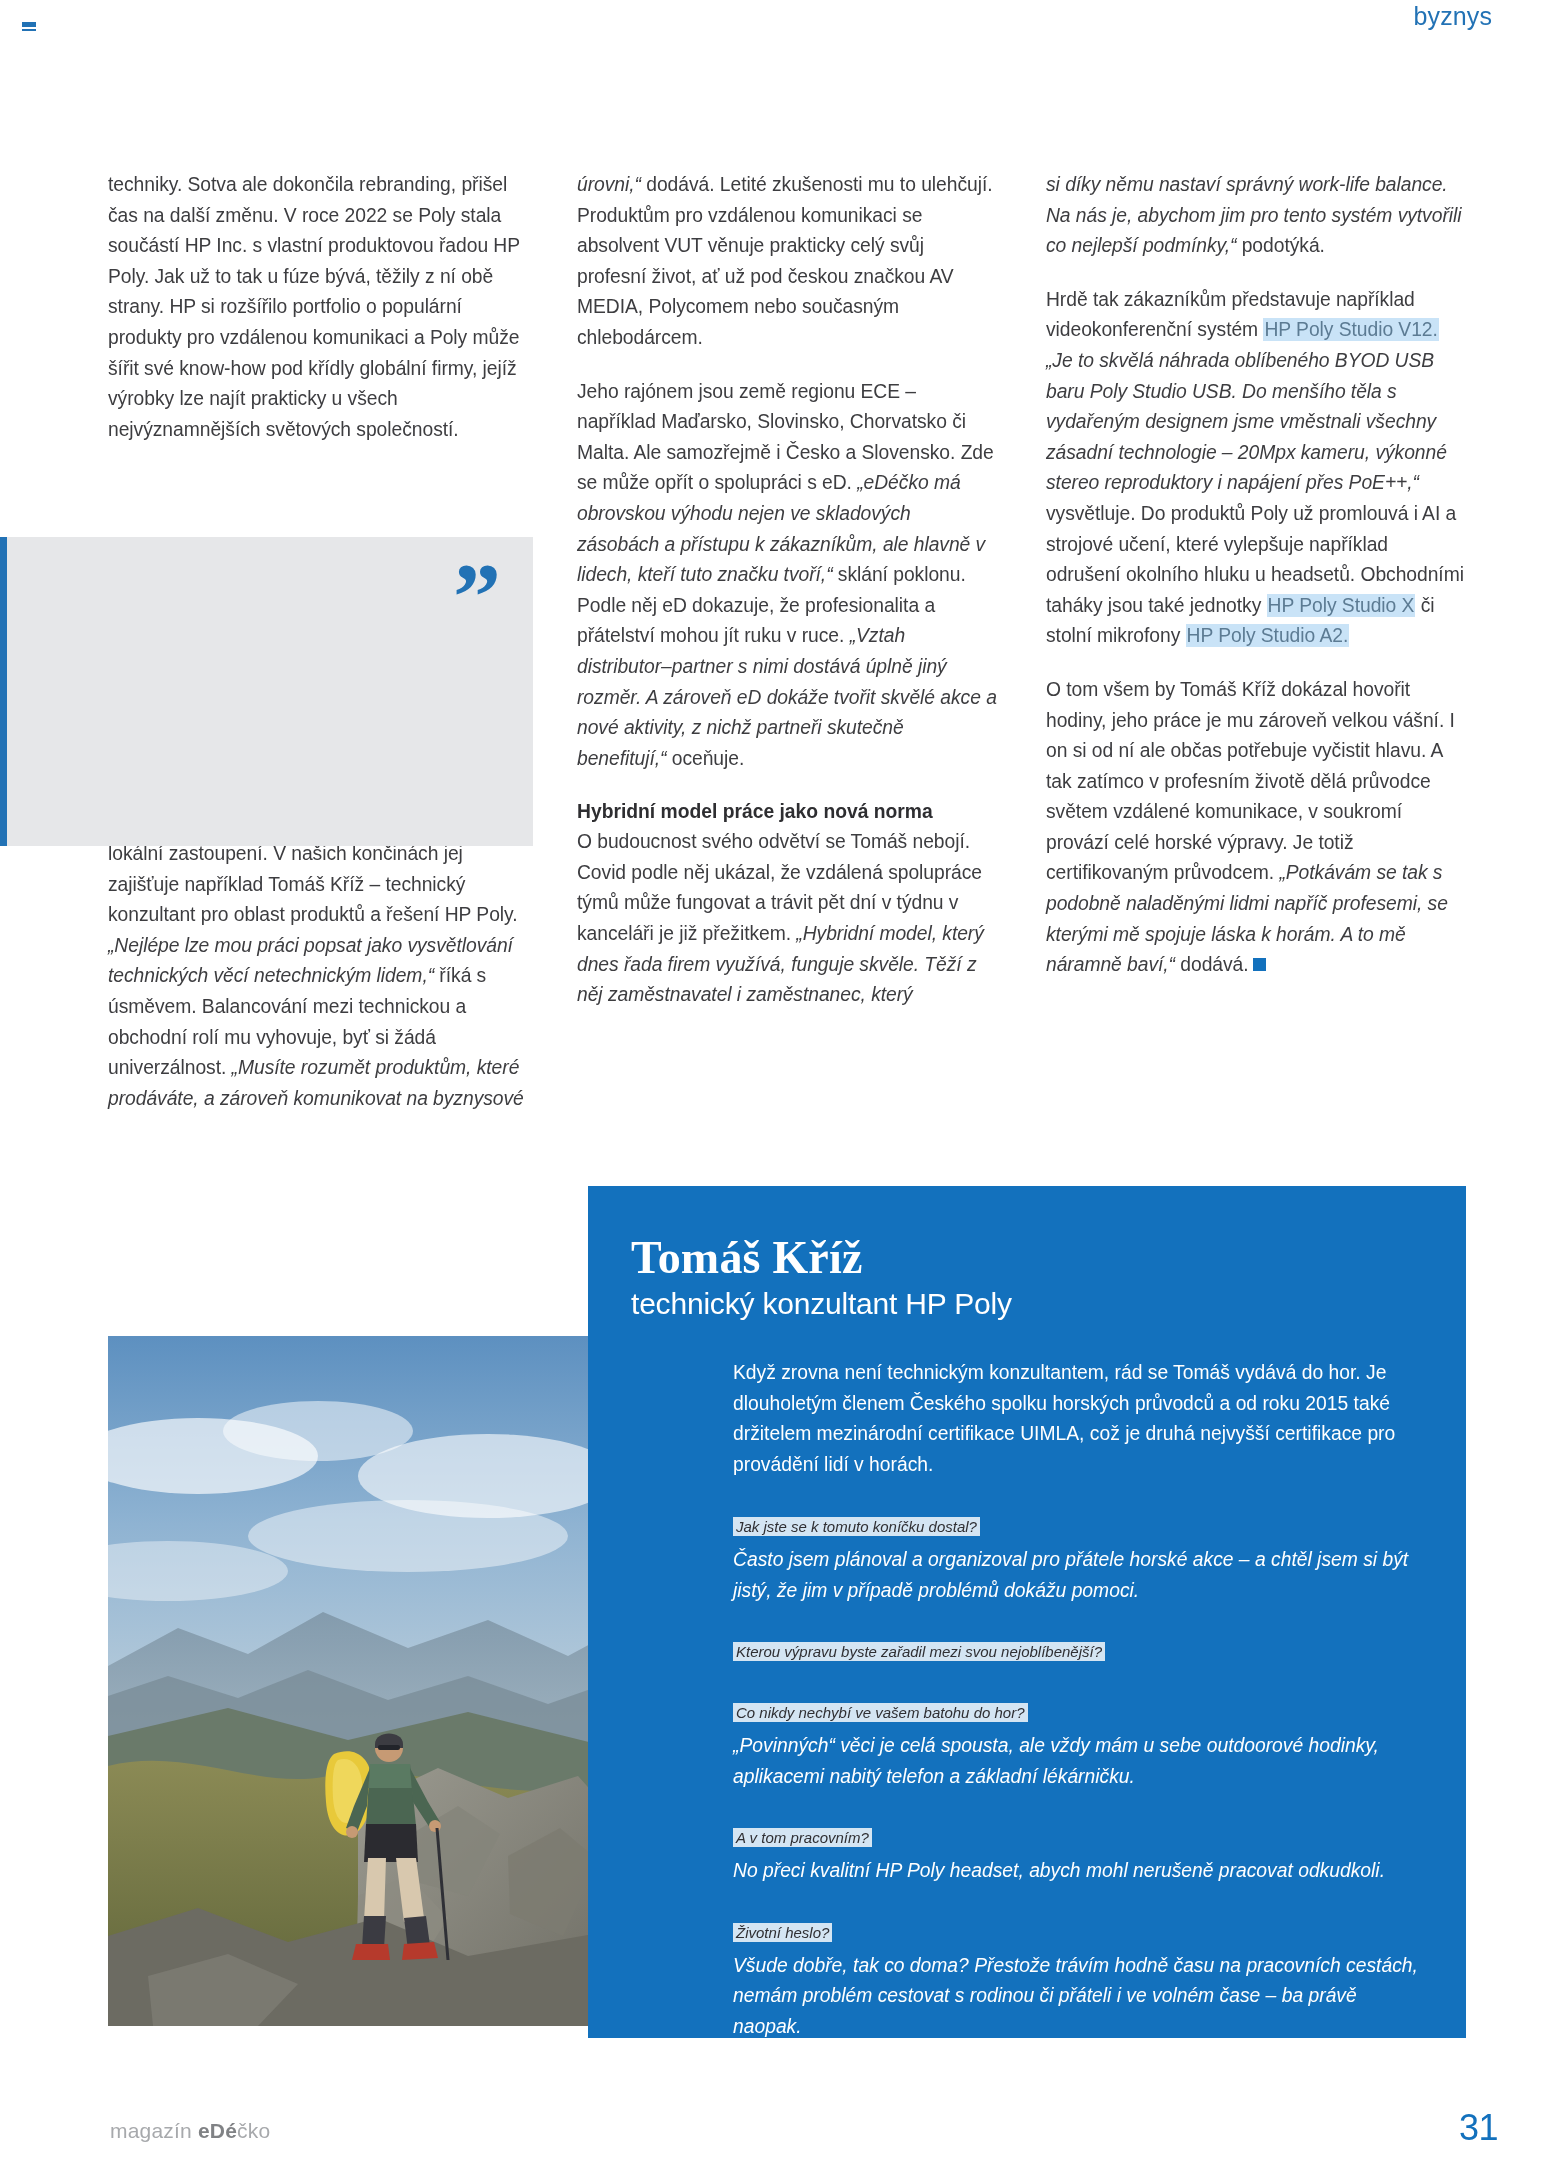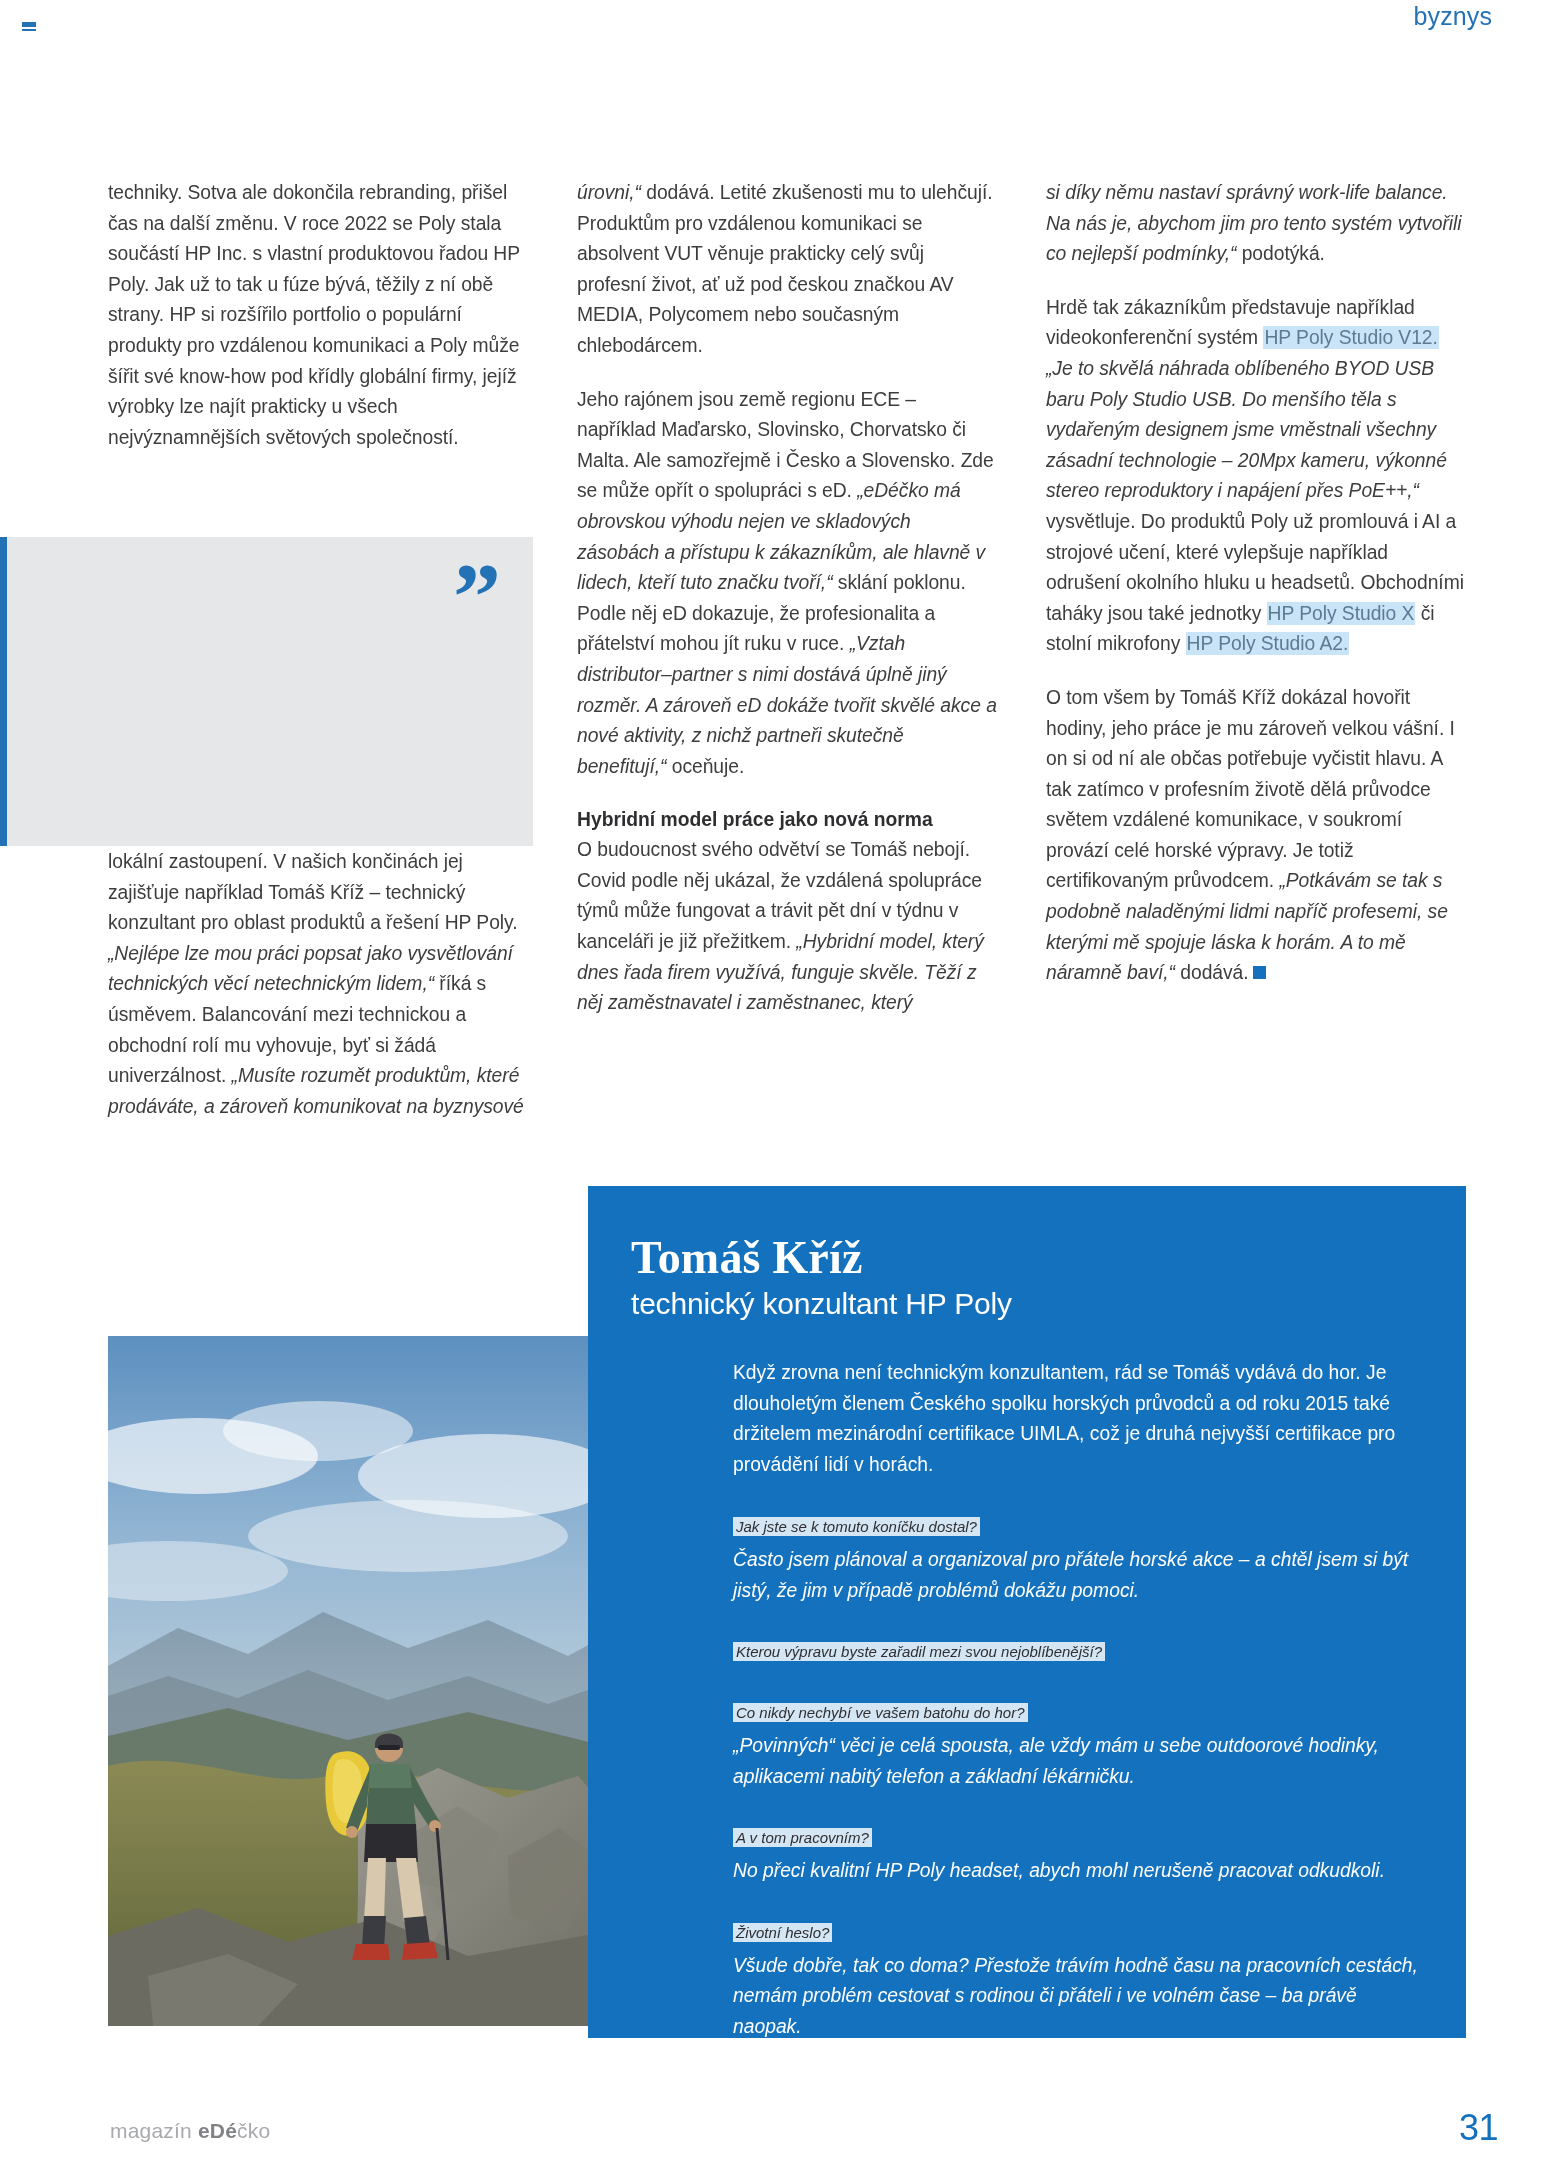--- a/index.html
+++ b/index.html
@@ -41,21 +41,21 @@
     top: 2px;
     font-size: 25px;
     color: #2272b5;
     letter-spacing: 0.1px;
     font-weight: 400;
   }
 
   
   .cols {
     position: absolute;
-    top: 178px;
+    top: 170px;
     left: 108px;
     width: 1358px;
     display: flex;
     gap: 49px;
   }
   .col { width: 424px; }
   .col p {
     margin: 0 0 23px 0;
     font-size: 19.3px;
     line-height: 30.6px;

